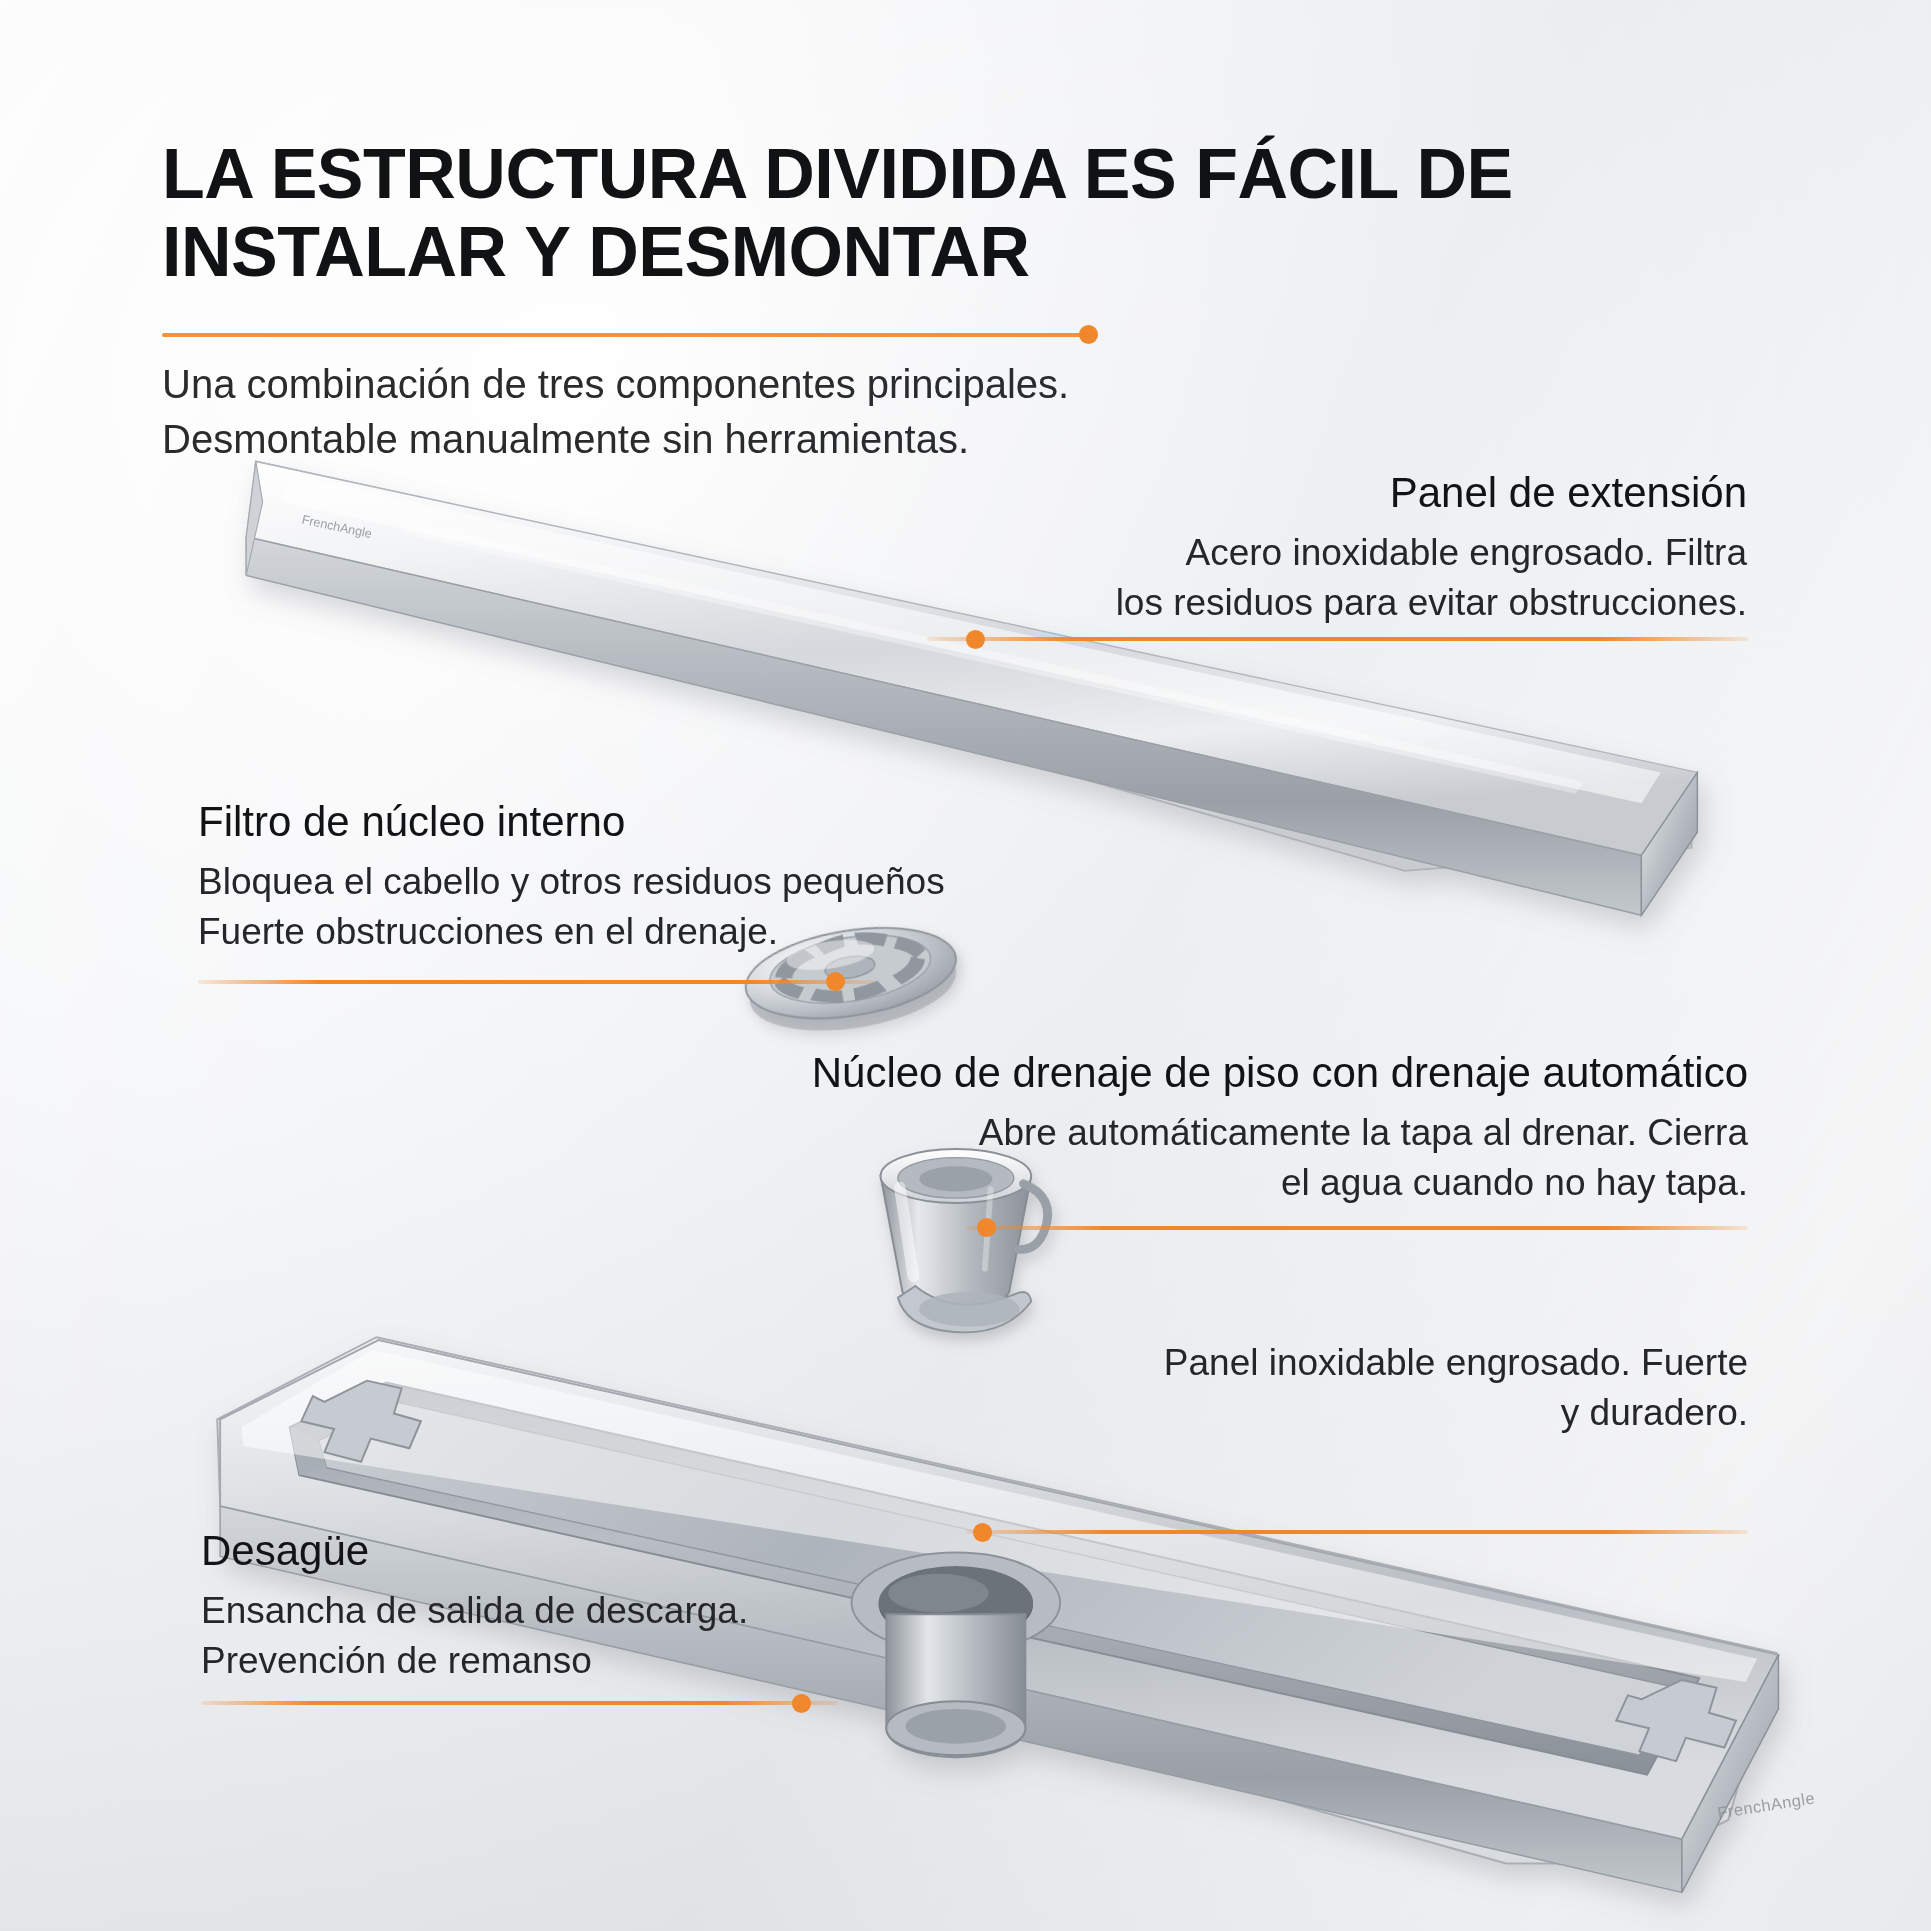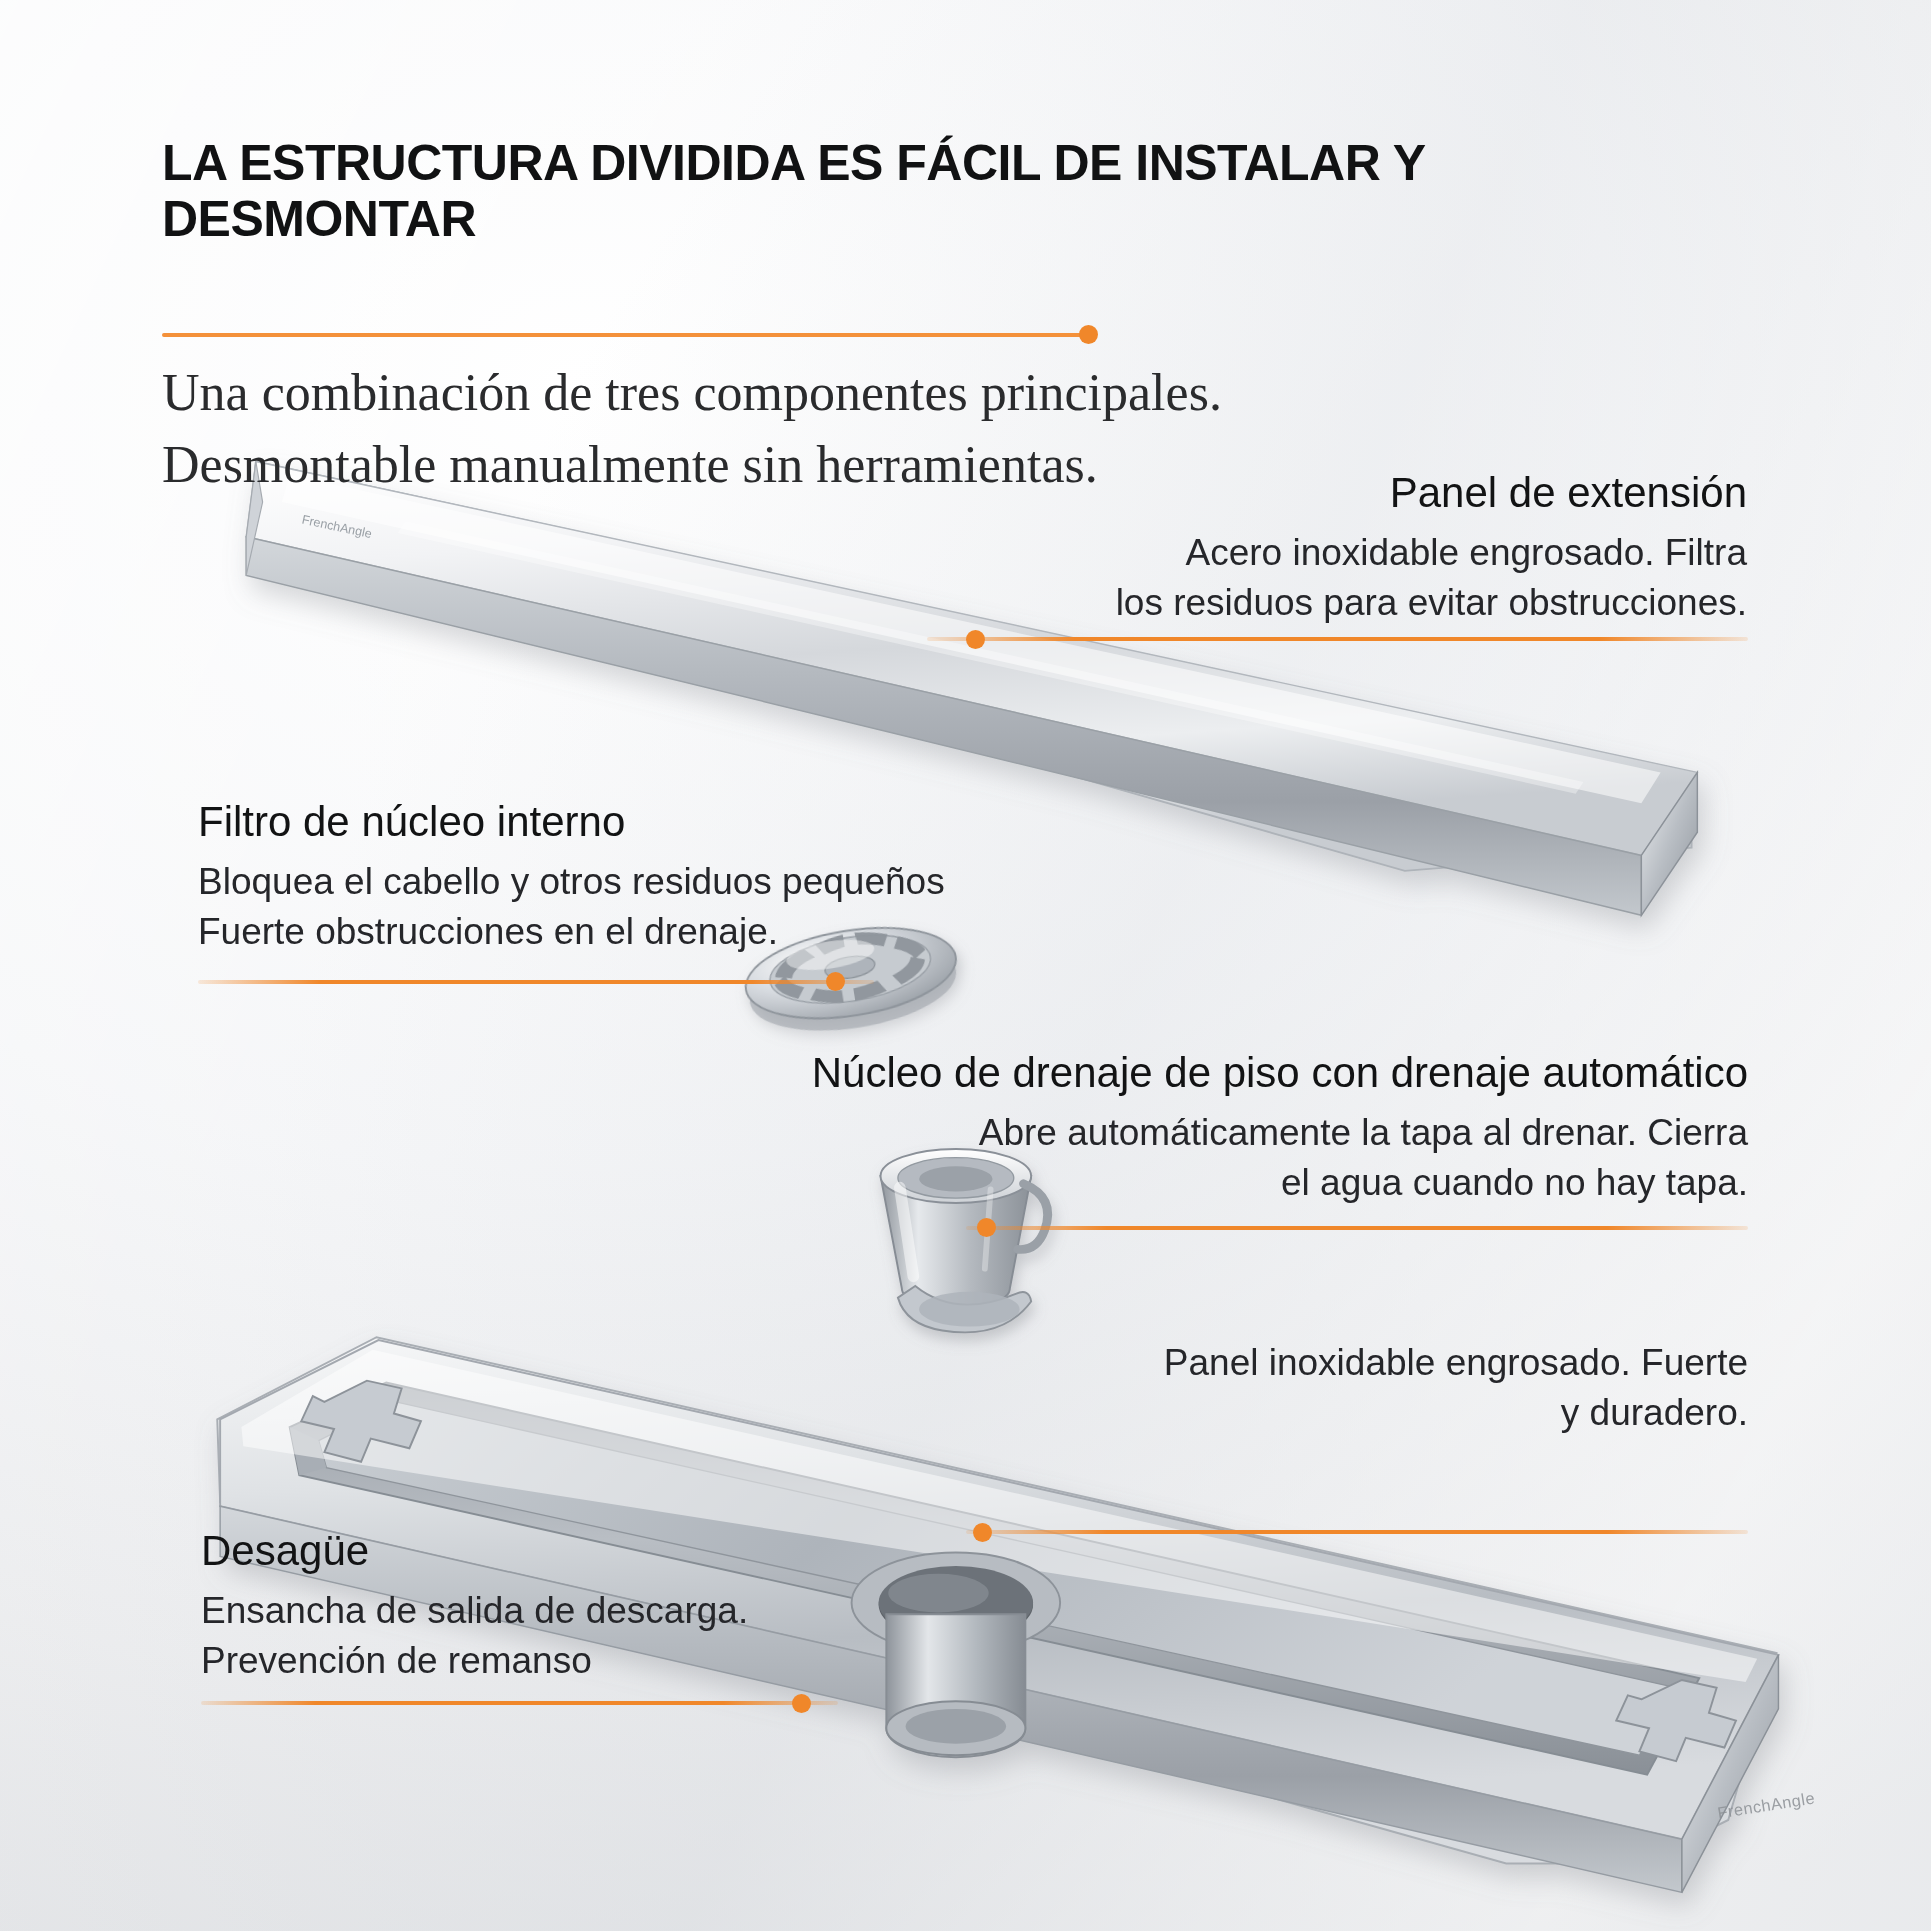--- a/index.html
+++ b/index.html
@@ -32,35 +32,34 @@
     pointer-events: none;
   }
   .layer { position: absolute; left: 0; top: 0; width: 1931px; height: 1931px; }
 
   
   .headline {
     position: absolute;
     left: 162px;
     top: 135px;
     width: 1583px;
-    font-size: 50px;
+    font-size: 70px;
     line-height: 1.12;
     font-weight: bold;
     color: #111213;
     letter-spacing: -0.5px;
   }
   .sub-lead {
     position: absolute;
     left: 162px;
     top: 357px;
     width: 1255px;
-    font-size: 52px;
+    font-size: 40px;
     line-height: 1.38;
     color: #2a2b2d;
-    font-family: Liberation Serif, serif;
   }
 
   .callout { position: absolute; }
   .callout .c-title {
     font-size: 42px;
     color: #121314;
     line-height: 1.2;
     white-space: nowrap;
   }
   .callout .c-body {

